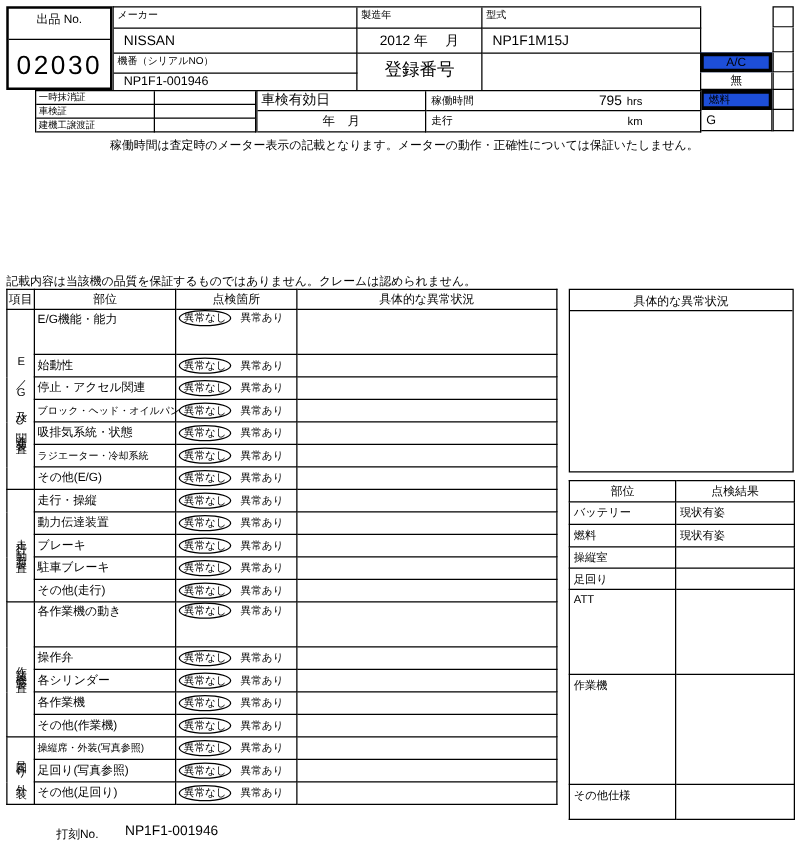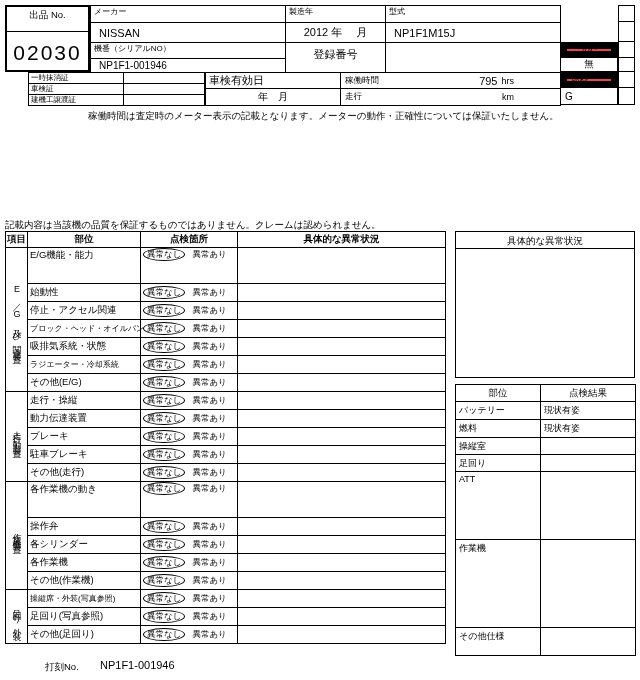--- a/index.html
+++ b/index.html
@@ -4,33 +4,33 @@
 <style>
 *{margin:0;padding:0;box-sizing:border-box}
 html,body{width:640px;height:680px;background:#fff}
 body{font-family:"Liberation Sans","DejaVu Sans",sans-serif;color:#000;position:relative}
 .abs{position:absolute}
 .grid{display:grid;border-top:1px solid #000;border-left:1px solid #000;background:#fff}
 .grid>div{border-right:1px solid #000;border-bottom:1px solid #000;overflow:hidden}
 .lab{font-size:8px;padding:1px 3px;line-height:1.25}
 .val{font-size:11px;display:flex;align-items:center;padding-left:8px}
 .center{justify-content:center;padding-left:0}
-.cell{border:7px solid #000000;background:#ef4444;display:flex;align-items:center;justify-content:center;font-size:9.5px}
+.cell{border:3px solid #000000;background:#1d4ed8;display:flex;align-items:center;justify-content:center;font-size:9.5px}
 .cell-nt{border:1px solid #000;border-top:none;background:#fff;display:flex;align-items:center;justify-content:center;font-size:9.5px}
 .cell-left{justify-content:flex-start;padding-left:4px;font-size:8.5px}
 .sbox{position:absolute;border:1px solid #000;background:#fff}
 .sbox-nt{position:absolute;border:1px solid #000;border-top:none;background:#fff}
 .exhibit{border:2px solid #000;background:#fff}
 .exhibit-label{border-bottom:1px solid #000;height:25px;text-align:center;font-size:9.5px;padding-top:2px}
 .exhibit-num{font-size:21px;font-weight:normal;text-align:center;letter-spacing:2px;padding-top:9px}
 .note{font-size:9.5px}
 table{border-collapse:collapse;table-layout:fixed;background:#fff}
 .insp{width:440px}
 .insp th,.insp td{border:1px solid #000}
-.insp th{font-size:9.5px;font-weight:bold;height:16px;text-align:center}
+.insp th{font-size:9.5px;font-weight:normal;height:16px;text-align:center}
 .insp-row{height:18px}
 .insp-row.tall{height:36px}
 .insp-row.tall td{vertical-align:top}
 .part-cell{font-size:9.5px;padding:1px 2px;white-space:nowrap}
 .check-cell{font-size:8.5px;padding-left:2px;white-space:nowrap}
 .circled{display:inline-block;border:1px solid #000;border-radius:50%;padding:0 3px;line-height:11px}
 .plain{margin-left:7px}
 .cat-cell{text-align:center;vertical-align:middle !important;padding:1px 0}
 .vert{writing-mode:vertical-rl;text-orientation:upright;font-size:9px;letter-spacing:3px;display:inline-block}
 .rp{width:180px}
@@ -58,21 +58,21 @@
   <div class="lab">メーカー</div>
   <div class="lab">製造年</div>
   <div class="lab">型式</div>
   <div class="val">NISSAN</div>
   <div class="val center">
     <span>2012 年</span>
     <span style="margin-left:14px">月</span>
   </div>
   <div class="val">NP1F1M15J</div>
   <div class="lab">機番（シリアルNO）</div>
-  <div style="grid-row:3/5;grid-column:2;font-size:11px;text-align:center;padding-top:4px">登録番号</div>
+  <div style="grid-row:3/5;grid-column:2;font-size:14px;text-align:center;padding-top:4px">登録番号</div>
   <div style="grid-row:3/5;grid-column:3"></div>
   <div class="val" style="font-size:10px">NP1F1-001946</div>
 </div>
 
 <div class="cell abs" style="left:560px;top:42px;width:58px;height:16px">A/C</div>
 <div class="cell-nt abs" style="left:560px;top:58px;width:58px;height:14px">無</div>
 
 <div class="cell cell-left abs" style="left:560px;top:72px;width:58px;height:16px">燃料</div>
 <div class="cell-nt cell-left abs" style="left:560px;top:88px;width:58px;height:17px;font-size:10px">G</div>
 

